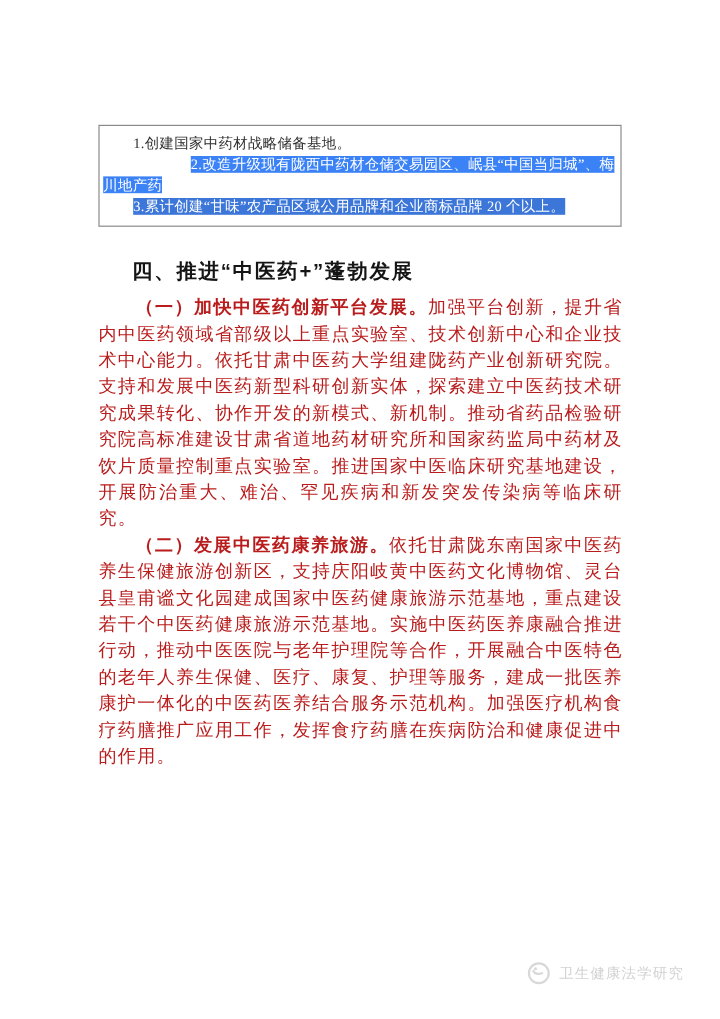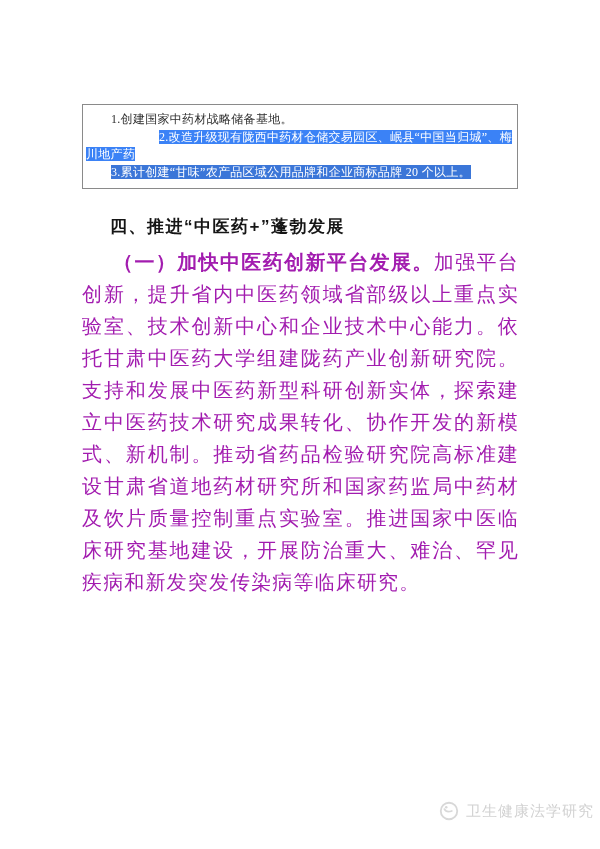--- a/index.html
+++ b/index.html
@@ -40,41 +40,41 @@
     font-size: 17px;
     color: #151515;
     letter-spacing: 1.5px;
   }
 
   
   .body-text {
     position: absolute;
     left: 82px; top: 246px;
     width: 437px;
-    font-size: 20px;
-    line-height: 32px;
+    font-size: 15px;
+    line-height: 22px;
     letter-spacing: 1.15px;
-    color: #a21caf;
+    color: #b91c1c;
     text-align: justify;
   }
   .body-text p {
     margin: 0;
     text-indent: 31px;
   }
   .para-lead { font-weight: bold; }
 
   
   .watermark {
     position: absolute;
     left: 438px; top: 800px;
     display: flex;
     align-items: center;
     gap: 6px;
     font-family: "Liberation Sans", sans-serif;
-    font-size: 15px;
+    font-size: 12px;
     letter-spacing: 1px;
     color: #d2d2d2;
   }
   .watermark-icon { width: 22px; height: 22px; display: block; }
 </style>
 </head>
 <body>
 
 <div class="page">
 
@@ -87,20 +87,21 @@
     </div>
     <div class="box-line indent">
       <span class="box-text" style="background: rgb(59, 118, 216); color: rgb(255, 255, 255);">3.累计创建“甘味”农产品区域公用品牌和企业商标品牌 20 个以上。</span>
     </div>
   </div>
 
   <div class="heading">四、推进“中医药+”蓬勃发展</div>
 
   <div class="body-text">
     <p><strong class="para-lead">（一）加快中医药创新平台发展。</strong><span>加强平台创新，提升省内中医药领域省部级以上重点实验室、技术创新中心和企业技术中心能力。依托甘肃中医药大学组建陇药产业创新研究院。支持和发展中医药新型科研创新实体，探索建立中医药技术研究成果转化、协作开发的新模式、新机制。推动省药品检验研究院高标准建设甘肃省道地药材研究所和国家药监局中药材及饮片质量控制重点实验室。推进国家中医临床研究基地建设，开展防治重大、难治、罕见疾病和新发突发传染病等临床研究。</span></p>
+    <p><strong class="para-lead">（二）发展中医药康养旅游。</strong><span>依托甘肃陇东南国家中医药养生保健旅游创新区，支持庆阳岐黄中医药文化博物馆、灵台县皇甫谧文化园建成国家中医药健康旅游示范基地，重点建设若干个中医药健康旅游示范基地。实施中医药医养康融合推进行动，推动中医医院与老年护理院等合作，开展融合中医特色的老年人养生保健、医疗、康复、护理等服务，建成一批医养康护一体化的中医药医养结合服务示范机构。加强医疗机构食疗药膳推广应用工作，发挥食疗药膳在疾病防治和健康促进中的作用。</span></p>
   </div>
 
   <div class="watermark">
     <svg class="watermark-icon" viewBox="0 0 24 24">
       <circle cx="12" cy="12" r="9" fill="none" stroke="#d8d8d8" stroke-width="2"></circle>
       <path d="M7 10 q2 4 8 2" fill="none" stroke="#d8d8d8" stroke-width="2" stroke-linecap="round"></path>
       <circle cx="9" cy="8" r="1.4" fill="#d8d8d8"></circle>
     </svg>
     <span>卫生健康法学研究</span>
   </div>

